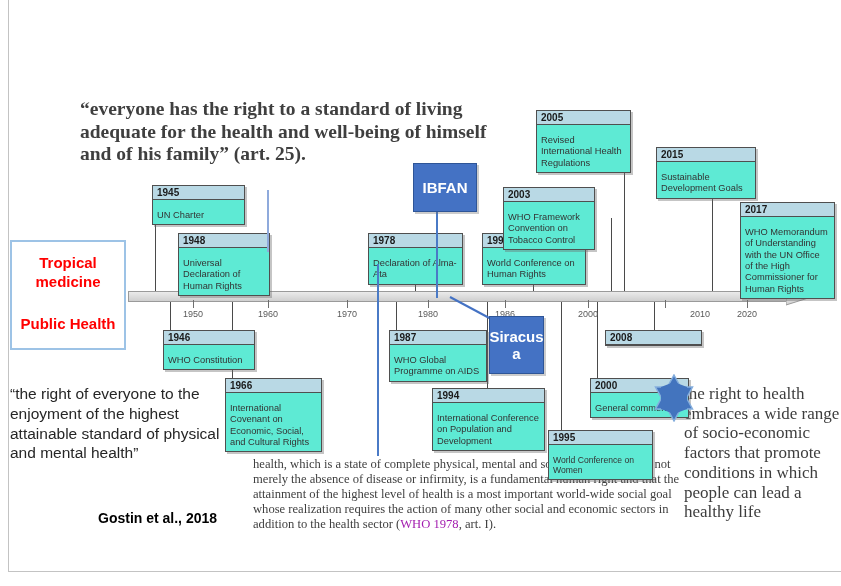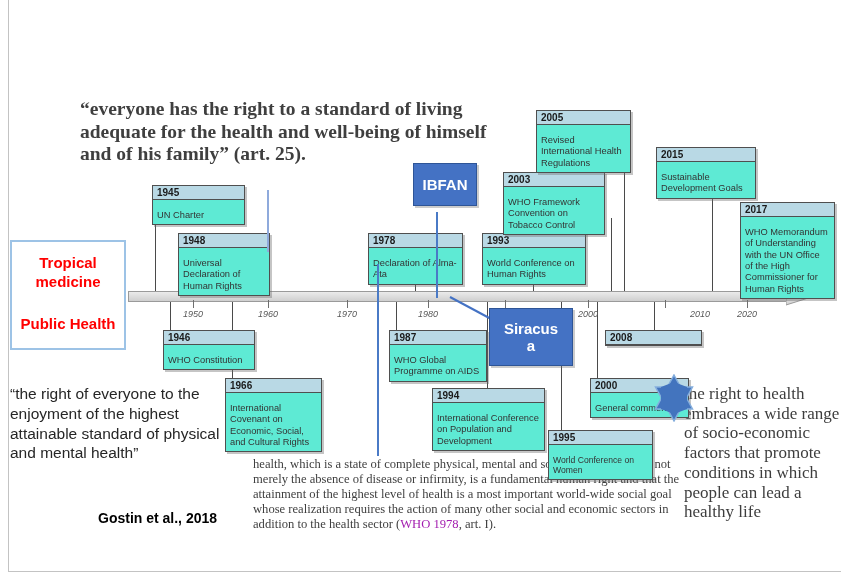--- a/index.html
+++ b/index.html
@@ -25,21 +25,21 @@
   .redbox{position:absolute;left:10px;top:240px;width:116px;height:110px;
           background:#fff;border:2px solid #9DC3E6;display:flex;flex-direction:column;
           align-items:center;justify-content:space-between;padding:12px 4px 14px 4px;box-sizing:border-box;
           text-align:center;color:#FF0000;font-weight:bold;font-size:15px;line-height:1.25;z-index:3;}
 
   .tbar{position:absolute;left:128px;top:291px;width:660px;height:11px;
         background:linear-gradient(#ebebeb,#cfcfcf);border:1px solid #9a9a9a;box-sizing:border-box;z-index:2;}
   .tarrow{position:absolute;left:786px;top:283px;z-index:2;}
   .tick{position:absolute;top:300px;width:1px;height:8px;background:#6f6f6f;z-index:2;}
   .tick-label{position:absolute;top:309px;width:40px;margin-left:-20px;text-align:center;
-              font-size:9px;color:#595959;z-index:2;font-style:italic;}
+              font-size:9px;color:#595959;z-index:2;}
 
   .milestone{position:absolute;background:#5eead4;border:1px solid #4f4f4f;
              box-shadow:2px 2px 0 rgba(110,110,110,.4);box-sizing:border-box;z-index:3;}
   .ms-year{background:#B9D9E5;border-bottom:1px solid #4f4f4f;font-weight:bold;
            font-size:10px;padding:1px 4px;color:#1a1a1a;}
   .ms-label{font-size:9.3px;line-height:1.22;padding:10px 4px 3px 4px;color:#333;}
 
   .callout{position:absolute;background:#4472C4;border:1px solid #2E5597;color:#fff;
            font-weight:bold;font-size:15px;display:flex;align-items:center;justify-content:center;
            text-align:center;box-shadow:2px 2px 0 rgba(110,110,110,.35);box-sizing:border-box;z-index:5;}
@@ -123,21 +123,21 @@
     <div class="ms-label">Universal Declaration of Human Rights</div>
   </div>
   <div class="milestone" style="left:368px;top:233px;width:95px">
     <div class="ms-year">1978</div>
     <div class="ms-label">Declaration of Alma-Ata</div>
   </div>
   <div class="milestone" style="left:482px;top:233px;width:104px">
     <div class="ms-year">1993</div>
     <div class="ms-label">World Conference on Human Rights</div>
   </div>
-  <div class="milestone" style="left:503px;top:172px;width:102px">
+  <div class="milestone" style="left:503px;top:187px;width:92px">
     <div class="ms-year">2003</div>
     <div class="ms-label">WHO Framework Convention on Tobacco Control</div>
   </div>
   <div class="milestone" style="left:536px;top:110px;width:95px">
     <div class="ms-year">2005</div>
     <div class="ms-label">Revised International Health Regulations</div>
   </div>
   <div class="milestone" style="left:656px;top:147px;width:100px">
     <div class="ms-year">2015</div>
     <div class="ms-label">Sustainable Development Goals</div>
@@ -168,24 +168,24 @@
     <div class="ms-label" style="font-size:8.6px">World Conference on Women</div>
   </div>
   <div class="milestone" style="left:590px;top:378px;width:99px">
     <div class="ms-year">2000</div>
     <div class="ms-label">General comment 14</div>
   </div>
   <div class="milestone" style="left:605px;top:330px;width:97px">
     <div class="ms-year">2008</div>
   </div>
 
-  <div class="callout" style="left:413px;top:163px;width:64px;height:43px">
+  <div class="callout" style="left:413px;top:163px;width:64px;height:49px">
     <span>IBFAN</span>
   </div>
-  <div class="callout" style="left:489px;top:308px;width:84px;height:58px">
+  <div class="callout" style="left:489px;top:316px;width:55px;height:58px">
     <span class="wrap">Siracusa</span>
   </div>
 
   <svg class="star" width="48" height="48">
     <polygon points="24,1 42.5,35 5.5,35" fill="#4374BE" stroke="#85AEDD" stroke-width="1.5"></polygon>
     <polygon points="24,47 5.5,13 42.5,13" fill="#4374BE" stroke="#85AEDD" stroke-width="1.5"></polygon>
     <polygon points="24,8 37,13 37,35 24,40 11,35 11,13" fill="#4374BE" stroke="none"></polygon>
   </svg>
 </div>
 

